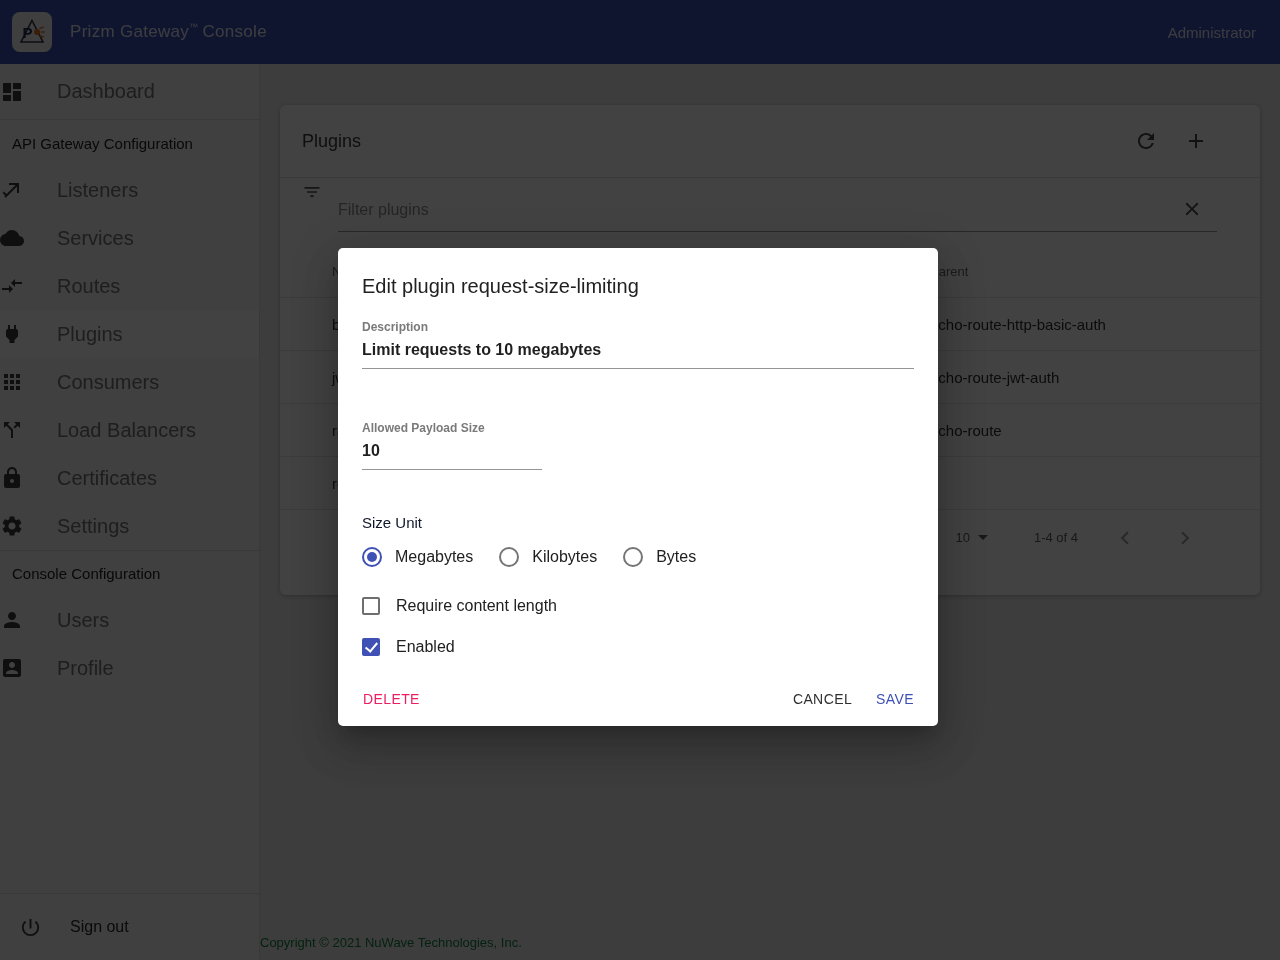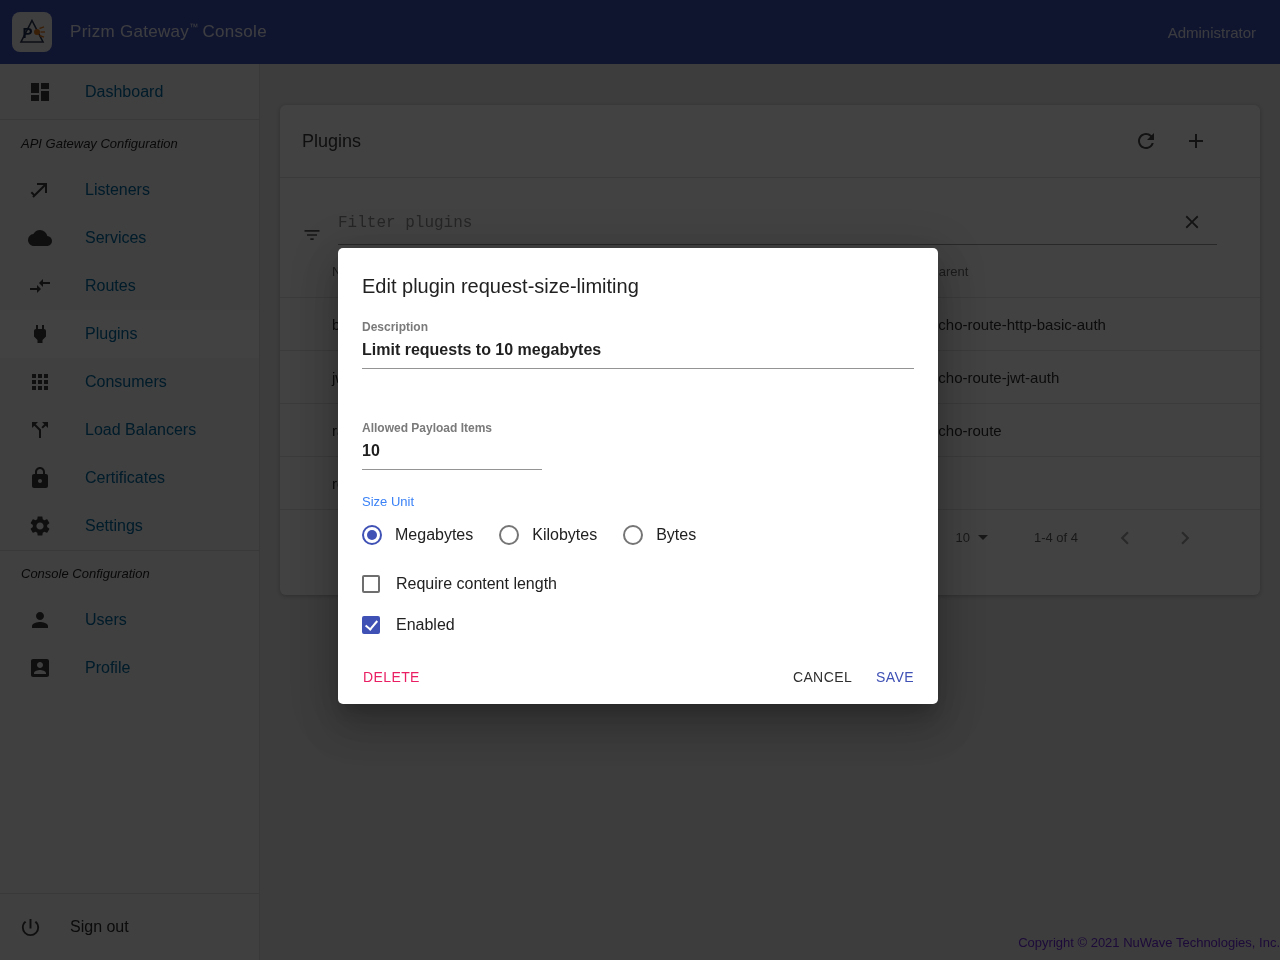--- a/index.html
+++ b/index.html
@@ -13,45 +13,45 @@
   .logo-box { width:40px; height:40px; background:#f4f4f4; border-radius:8px;
               display:flex; align-items:center; justify-content:center; }
   .app-title { margin-left:18px; color:rgba(255,255,255,.88); font-size:17px; font-weight:500; letter-spacing:.3px; }
   .app-title sup { font-size:9px; }
   .app-title .console { margin-left:4px; }
   .topbar-user { margin-left:auto; color:rgba(255,255,255,.84); font-size:15px; }
 
   
   .sidebar { position:absolute; left:0; top:64px; bottom:0; width:260px; background:#f5f5f5;
              border-right:1px solid #dcdcdc; z-index:4; }
-  .nav-item { height:48px; display:flex; align-items:center; padding-left:28px;
-              font-size:16px; color:#0369a1; cursor:pointer; }
+  .nav-item { height:48px; display:flex; align-items:center; 
+              font-size:20px; color:#737373; cursor:pointer; }
   .nav-item .icn { width:24px; height:24px; color:#3c3c3c; flex:none; }
   .nav-item .lbl { margin-left:33px; }
   .nav-item.dash { height:56px; border-bottom:1px solid #dadada; }
   .nav-item.selected { background:#ffffff; }
-  .section-title { height:46px; display:flex; align-items:center; padding-left:21px;
-                   font-size:13px; color:#1f1f1f;font-style:italic; }
+  .section-title { height:46px; display:flex; align-items:center; padding-left:12px;
+                   font-size:15px; color:#1f1f1f; }
   .section-title.bordered { border-top:1px solid #dadada; }
   .signout { position:absolute; left:0; right:0; bottom:0; height:67px; border-top:1px solid #dadada;
              display:flex; align-items:center; padding-left:19px; font-size:16px; color:#2b2b2b; cursor:pointer; }
   .signout .icn { width:23px; height:23px; color:#3c3c3c; }
   .signout .lbl { margin-left:28px; }
 
   
   .main { position:absolute; left:260px; top:64px; right:0; bottom:0; background:#ececec; }
   .card { position:absolute; left:20px; top:41px; width:980px; height:490px; background:#ffffff;
           border-radius:6px; box-shadow:0 1px 5px rgba(0,0,0,.25); }
   .card-header { height:73px; display:flex; align-items:center; padding:0 52px 0 22px;
                  border-bottom:1px solid #e0e0e0; }
   .card-title { font-size:18px; color:#3a3a3a; }
   .card-actions { margin-left:auto; display:flex; gap:26px; }
   .icon-btn { width:24px; height:24px; color:#474747; cursor:pointer; background:none; border:none; padding:0; }
 
-  .filter-row { height:67px; display:flex; align-items:flex-end; padding:0 43px 0 22px;font-family:Liberation Mono, monospace; }
+  .filter-row { height:67px; display:flex; align-items:flex-start; padding:0 43px 0 22px; }
   .filter-icon { width:20px; height:20px; color:#555; flex:none; margin-top:4px; }
   .filter-field { flex:1; margin-left:16px; height:44px; margin-top:10px; border-bottom:1px solid #9a9a9a;
                   display:flex; align-items:center; position:relative; }
   .filter-placeholder { color:#8f8f8f; font-size:16px; }
   .clear-icon { position:absolute; right:14px; top:10px; width:22px; height:22px; color:#4a4a4a; cursor:pointer; }
 
   .thead, .trow { display:flex; align-items:center; height:53px; padding-left:52px;
                   border-bottom:1px solid #e4e4e4; }
   .thead { color:#6b6b6b; font-size:13px; font-weight:500; }
   .trow { color:#2e2e2e; font-size:15px; cursor:pointer; }
@@ -59,35 +59,35 @@
   .col-parent { flex:1; }
 
   .paginator { height:55px; display:flex; align-items:center; justify-content:flex-end;
                padding-right:62px; color:#5f5f5f; font-size:13px; }
   .pagesize { display:flex; align-items:center; margin-left:18px; cursor:pointer; }
   .pagesize .caret { margin-left:8px; width:0; height:0; border-left:5px solid transparent;
                      border-right:5px solid transparent; border-top:5px solid #5f5f5f; }
   .range { margin-left:46px; }
   .chev { margin-left:34px; width:26px; height:26px; color:#9f9f9f; cursor:default; background:none; border:none; padding:0; }
 
-  .copyright { position:absolute; left:0; right:0; bottom:10px; text-align:right;
-               font-size:13px; color:#6d28d9; }
+  .copyright { position:absolute; left:0; right:0; bottom:10px; text-align:left;
+               font-size:13px; color:#15803d; }
 
   
   .backdrop { position:absolute; inset:0; background:rgba(0,0,0,0.74); z-index:50; }
   .dialog { position:absolute; left:338px; top:248px; width:600px; z-index:60; background:#ffffff;
             border-radius:5px; padding:24px 24px 10px; 
             box-shadow:0 11px 15px -7px rgba(0,0,0,.2),0 24px 38px 3px rgba(0,0,0,.14),0 9px 46px 8px rgba(0,0,0,.12); }
   .dlg-title { font-size:20px; font-weight:500; color:#212121; line-height:28px; }
   .field { margin-top:20px;font-weight:bold; }
   .field-label { font-size:12px; color:#7a7a7a; }
   .field-value { font-size:16px; color:#1f1f1f; margin-top:7px; padding-bottom:9px;
                  border-bottom:1px solid #949494; }
   .field.payload { margin-top:52px; width:180px; }
-  .size-unit-label { margin-top:24px; font-size:13px; color:#3b82f6; }
+  .size-unit-label { margin-top:44px; font-size:15px; color:#0f172a; }
   .radio-row { margin-top:16px; display:flex; align-items:center; gap:26px; }
   .radio { display:flex; align-items:center; cursor:pointer; font-size:16px; color:#212121; }
   .radio-circle { width:20px; height:20px; border:2px solid #757575; border-radius:50%; position:relative; flex:none; }
   .radio-circle.on { border-color:#3f51b5; }
   .radio-circle.on::after { content:''; position:absolute; inset:3px; background:#3f51b5; border-radius:50%; }
   .radio .rlbl { margin-left:13px; }
   .check-row { display:flex; align-items:center; cursor:pointer; font-size:16px; color:#212121; }
   .check-row.first { margin-top:30px; }
   .check-row.second { margin-top:23px; }
   .checkbox { width:18px; height:18px; border:2px solid #6e6e6e; border-radius:2px; position:relative; flex:none; }
@@ -312,21 +312,21 @@
 
   <div class="dialog">
     <div class="dlg-title">Edit plugin request-size-limiting</div>
 
     <div class="field">
       <div class="field-label">Description</div>
       <div class="field-value">Limit requests to 10 megabytes</div>
     </div>
 
     <div class="field payload">
-      <div class="field-label">Allowed Payload Items</div>
+      <div class="field-label">Allowed Payload Size</div>
       <div class="field-value">10</div>
     </div>
 
     <div class="size-unit-label">Size Unit</div>
     <div class="radio-row">
       <span class="radio">
         <span class="radio-circle on"></span>
         <span class="rlbl">Megabytes</span>
       </span>
       <span class="radio">

